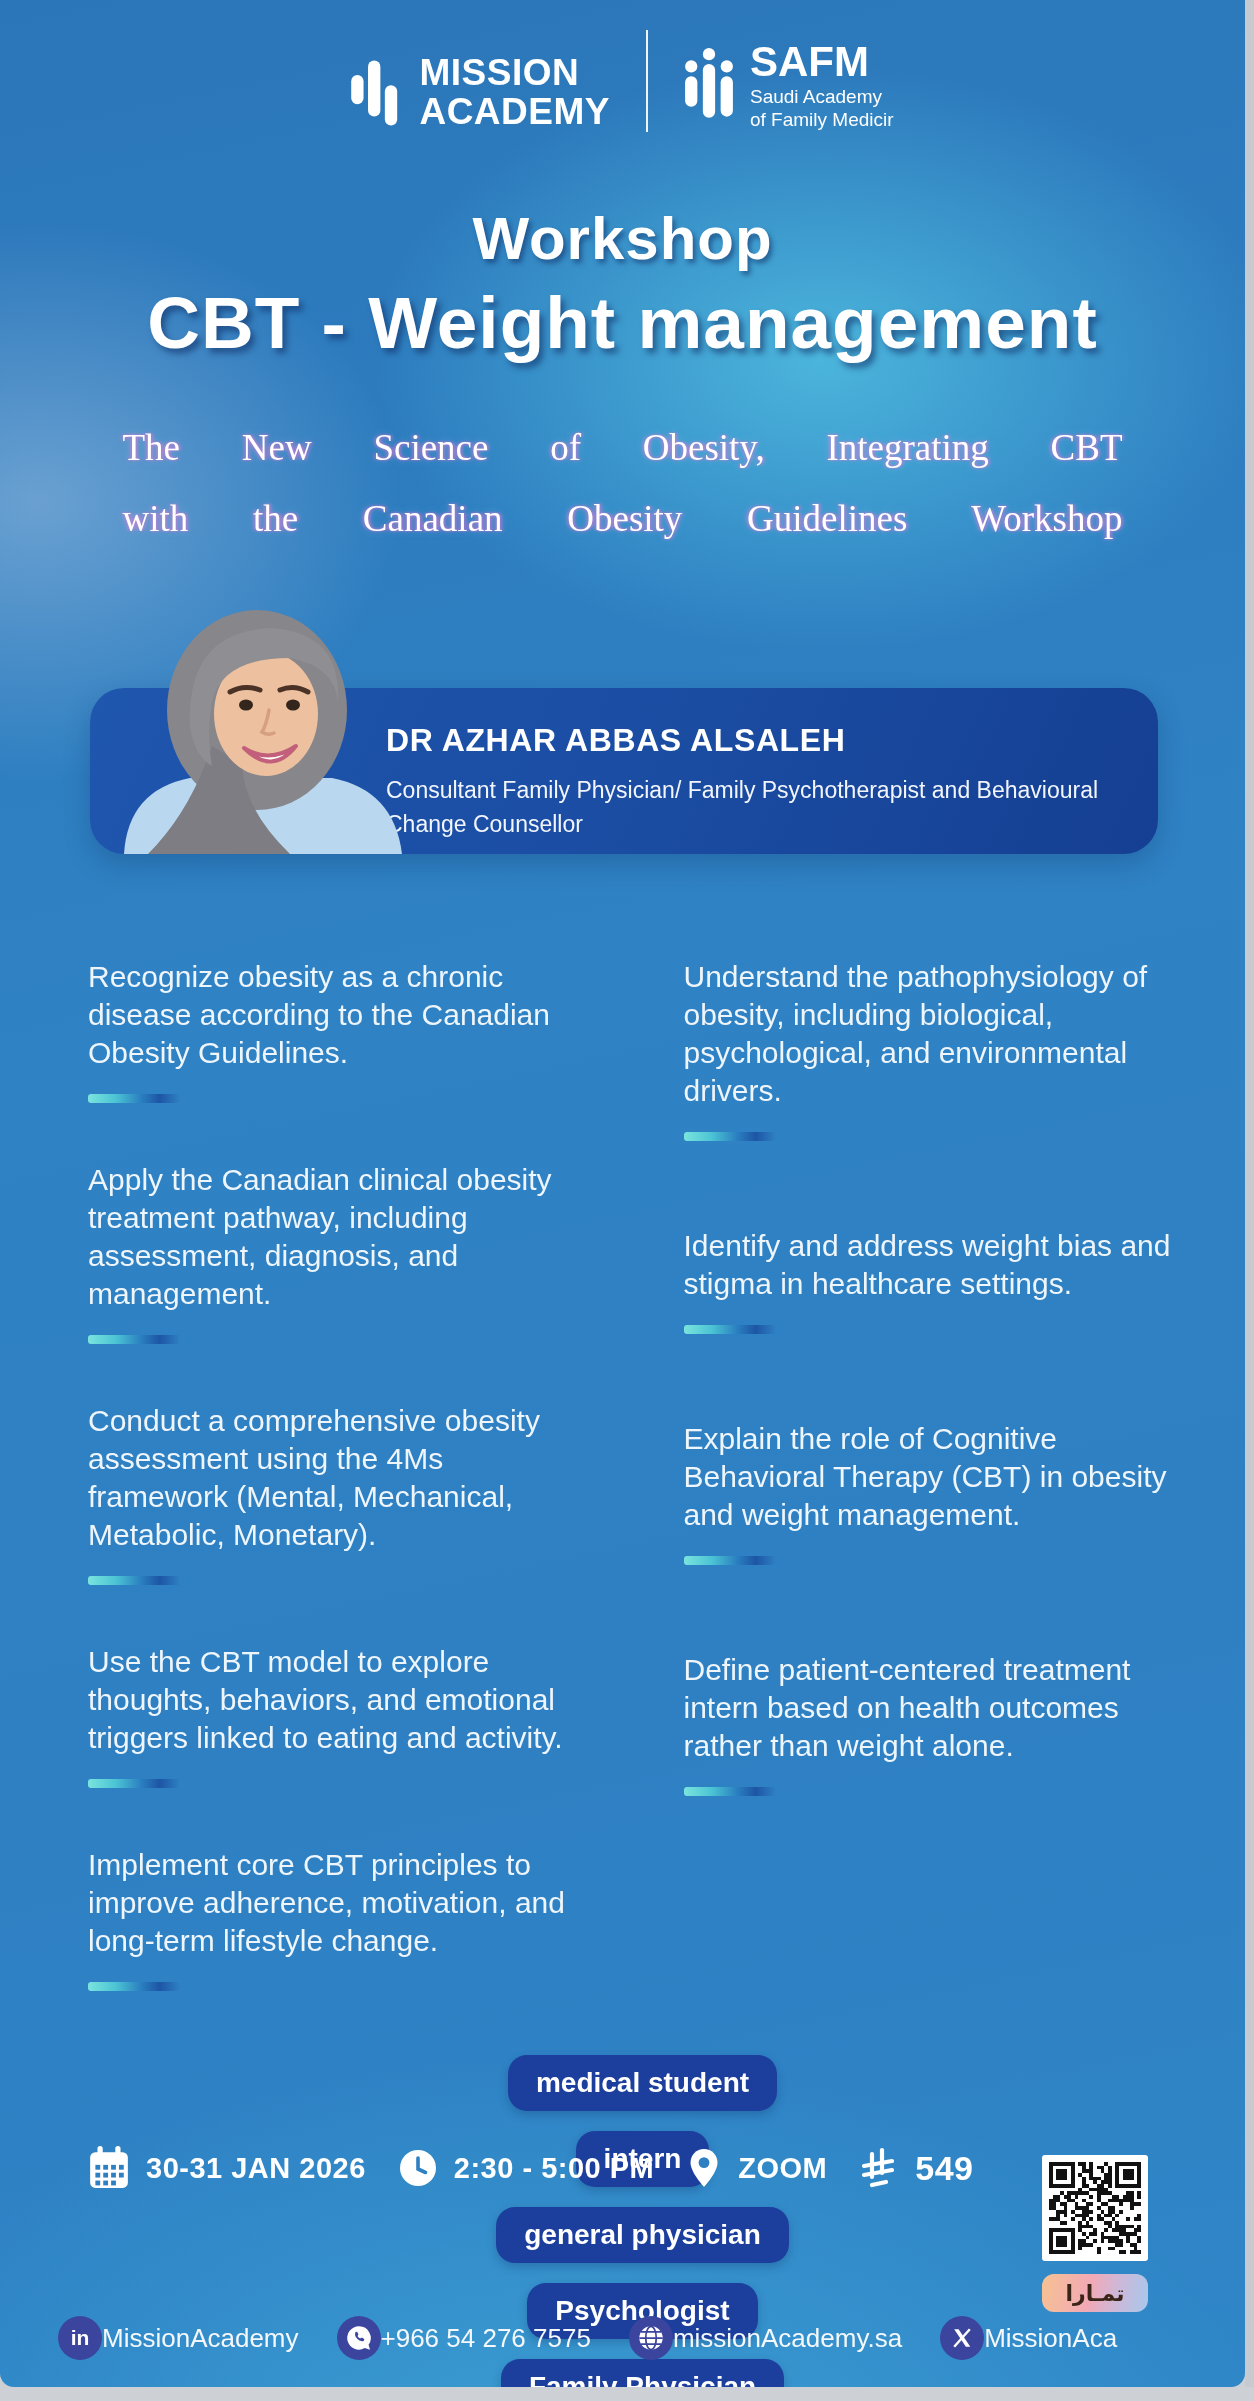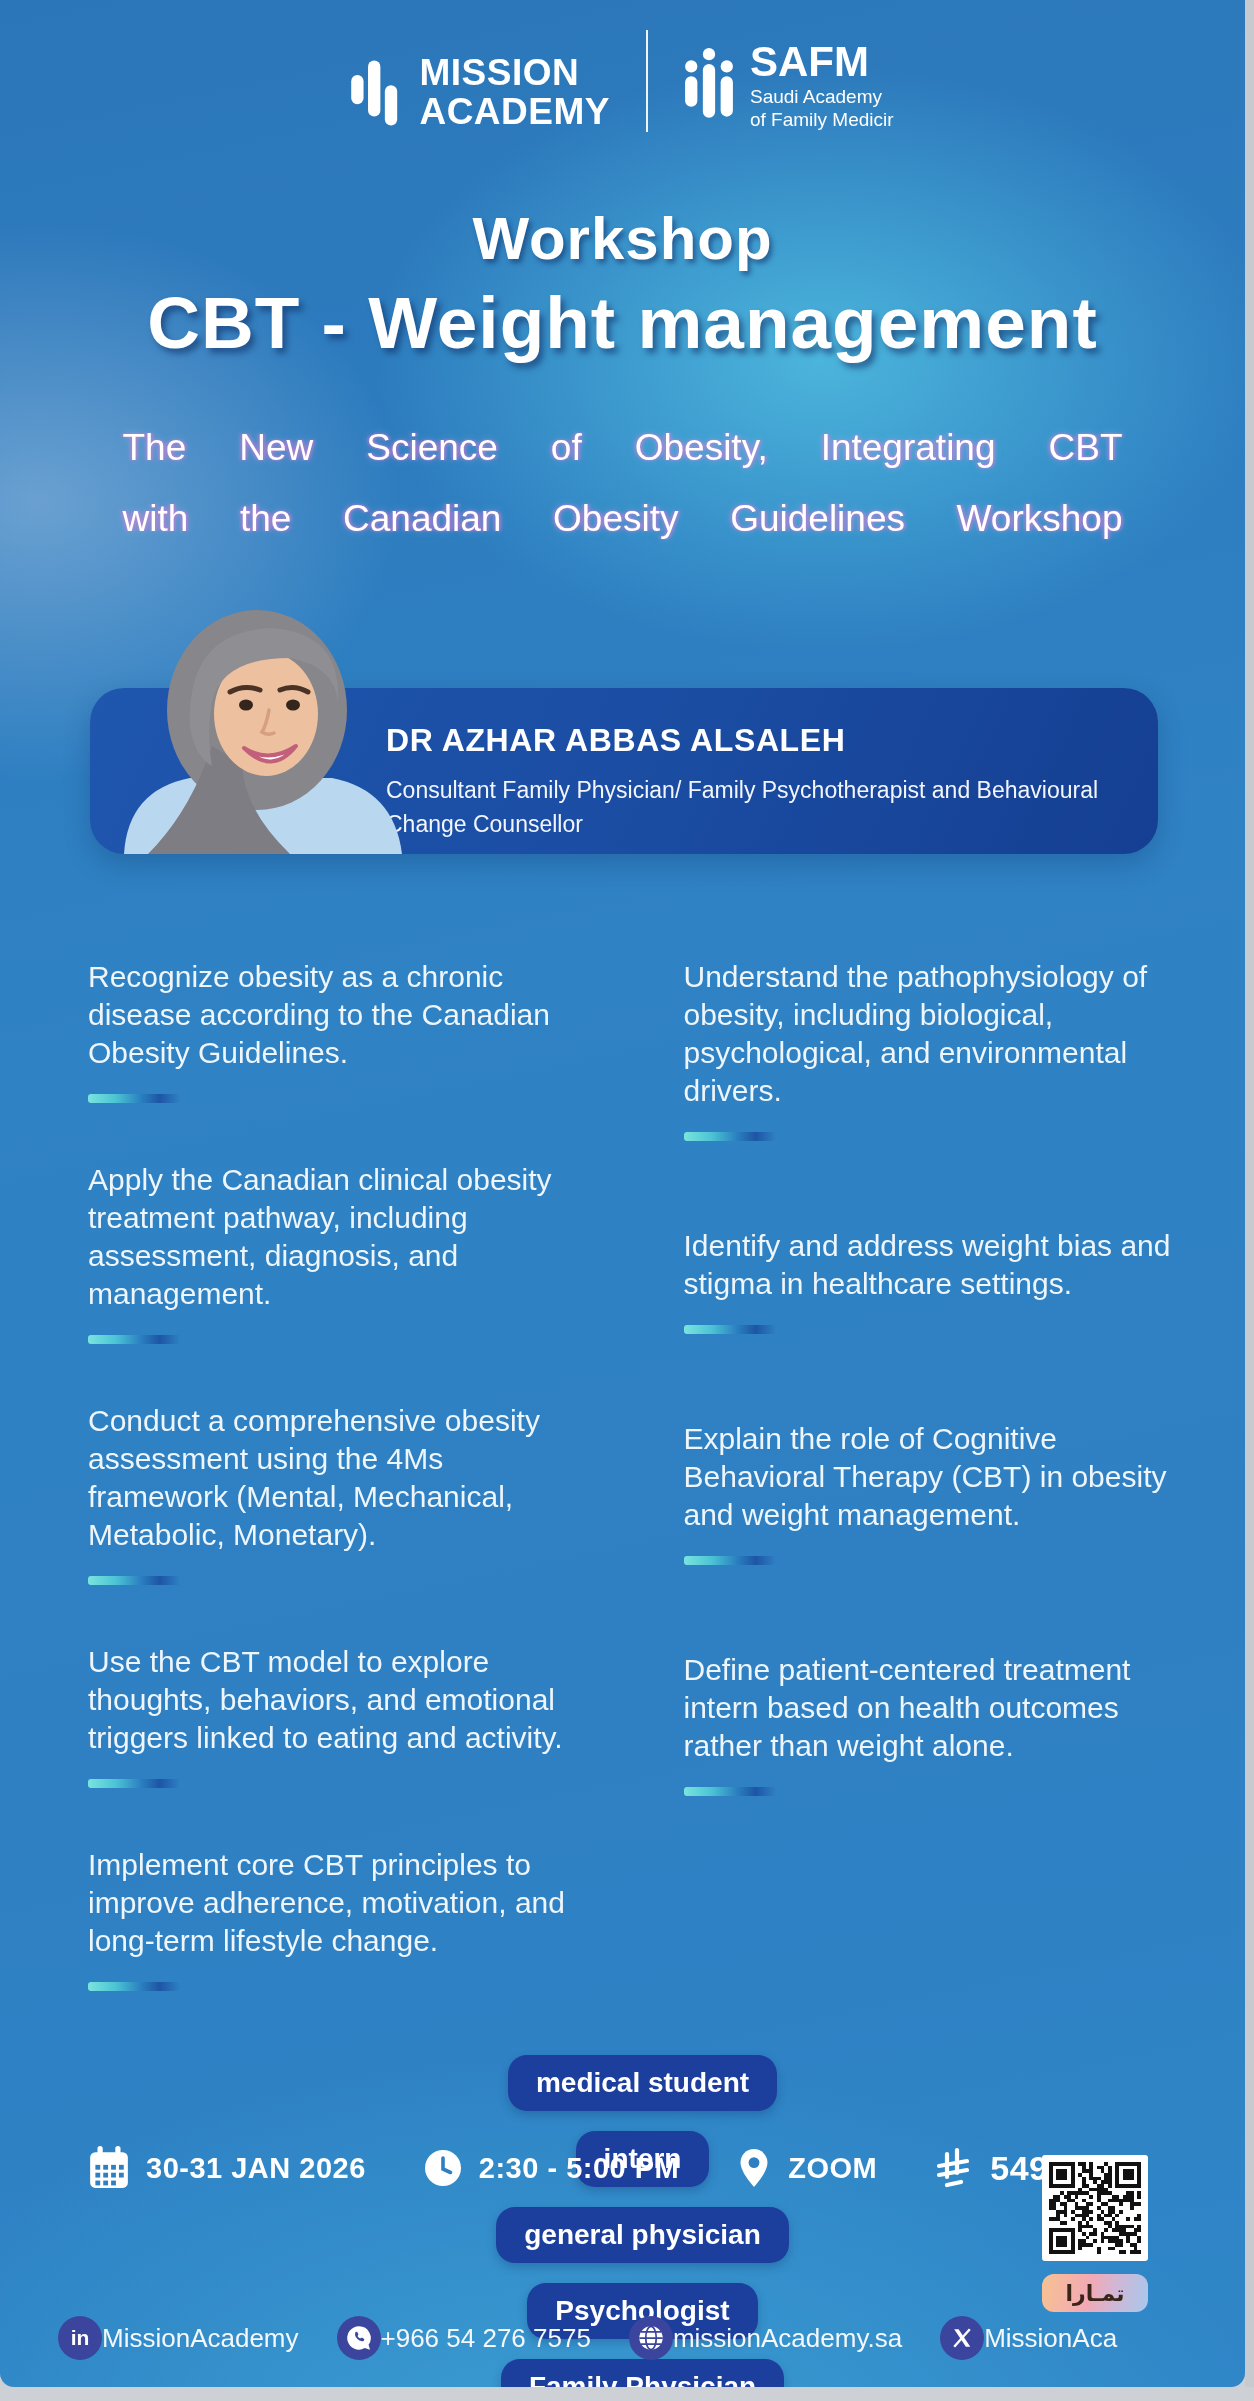--- a/index.html
+++ b/index.html
@@ -32,20 +32,21 @@
   }
   .main-title{
     text-align:center;margin-top:8px;font-size:73px;font-weight:800;letter-spacing:1px;
     text-shadow:4px 5px 6px rgba(16,48,104,.6);
   }
   .subtitle{margin-top:48px;font-size:37px;font-weight:400;}
   .subtitle .sline{
     width:1000px;margin:0 auto;line-height:71px;
     text-align:justify;text-align-last:justify;
     text-shadow:2px 0 3px rgba(255,110,215,.55), -2px 0 3px rgba(255,110,215,.45), 0 0 8px rgba(160,225,255,.35);
+    font-family:Liberation Serif, serif;
   }
   
   .speaker-card{
     position:relative;margin:134px 0 0 90px;width:1068px;height:166px;border-radius:34px;
     background:linear-gradient(115deg,#1f56ae 0%,#1a4ca2 55%,#153f92 100%);
     box-shadow:0 10px 26px rgba(10,40,90,.25);
   }
   .speaker-photo{position:absolute;left:4px;bottom:0;width:332px;height:248px;pointer-events:none;}
   .speaker-text{padding:34px 40px 0 296px;}
   .speaker-name{font-size:32px;font-weight:700;letter-spacing:.6px;}
@@ -69,21 +70,21 @@
     flex-direction:column;
   }
   .tag{
     background:#1c3f9e;color:#fff;font-weight:700;font-size:28px;
     padding:12px 28px;border-radius:19px;white-space:nowrap;
     box-shadow:0 4px 10px rgba(10,35,90,.25);
   }
   
   .info-row{
     position:absolute;left:88px;top:2146px;width:930px;
-    display:flex;align-items:center;gap:57px;
+    display:flex;align-items:center;gap:32px;
   }
   .info-item{display:flex;align-items:center;gap:16px;}
   .info-item .txt{font-size:29px;font-weight:700;letter-spacing:.5px;white-space:nowrap;}
   .info-item .price-txt{font-size:34px;font-weight:700;}
   .iicon{display:inline-flex;}
   
   .qr-wrap{position:absolute;left:1042px;top:2155px;width:129px;}
   .qr-box{width:92px;height:92px;background:#fff;padding:7px;border-radius:3px;}
   .tamara{
     margin-top:13px;width:106px;height:38px;border-radius:12px;

